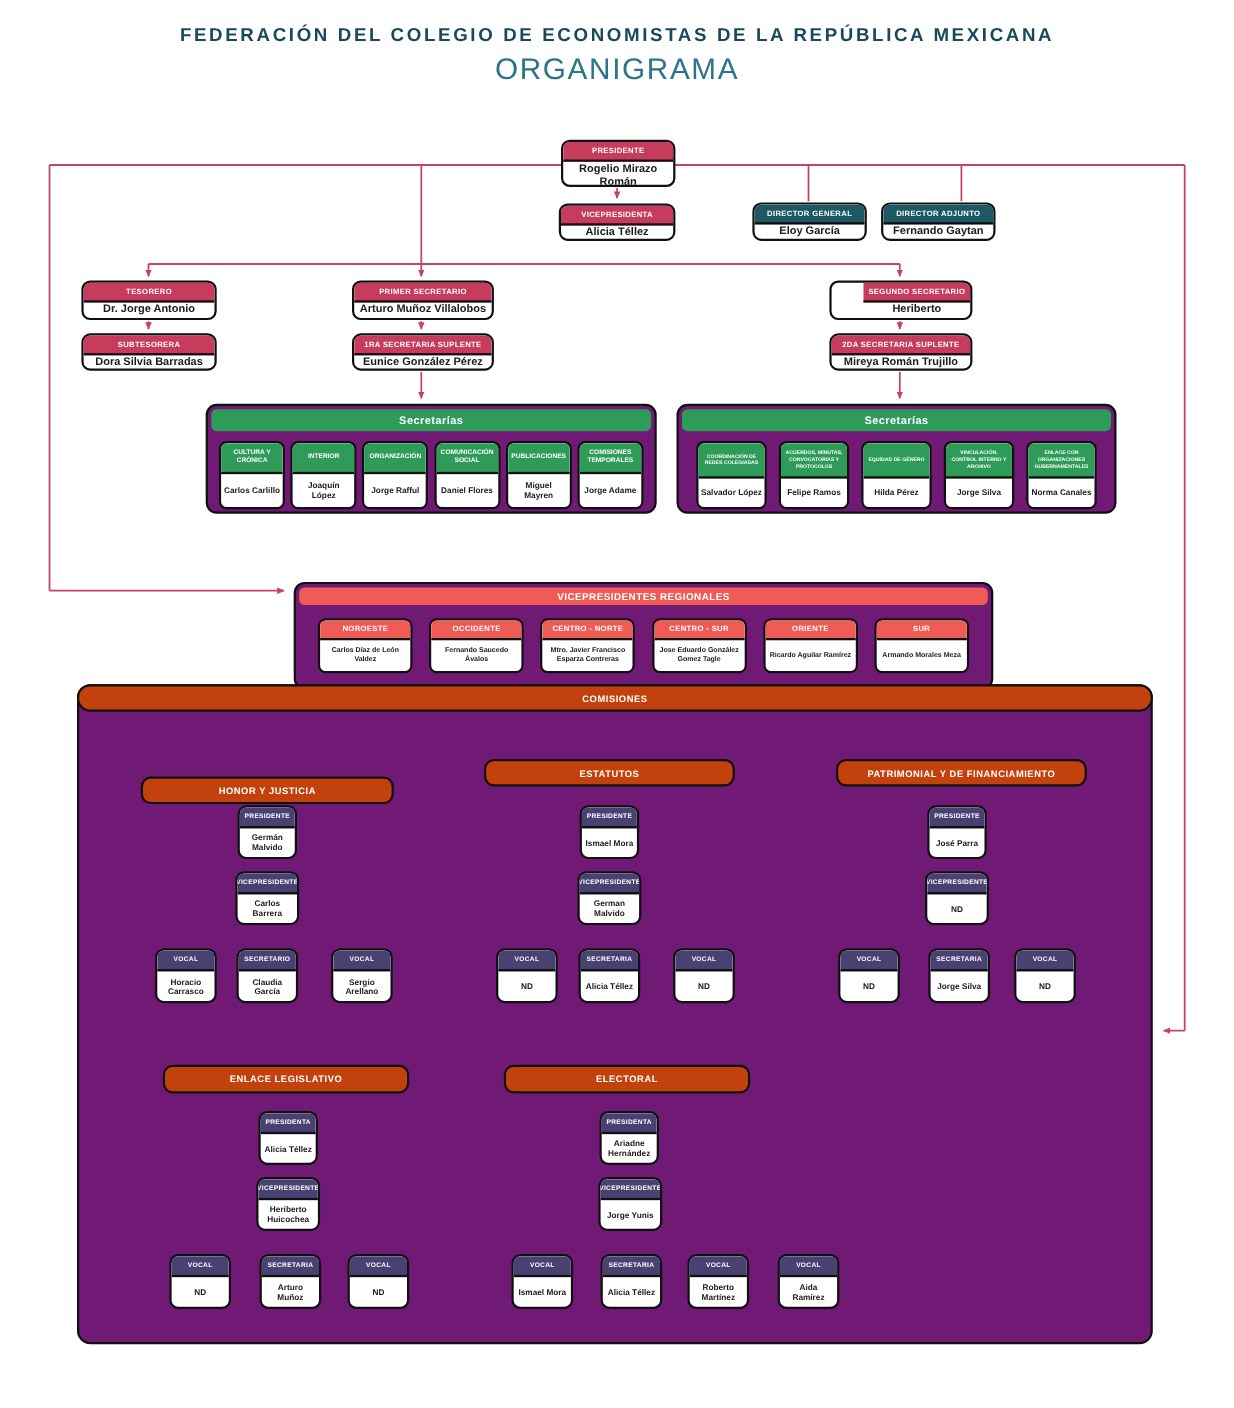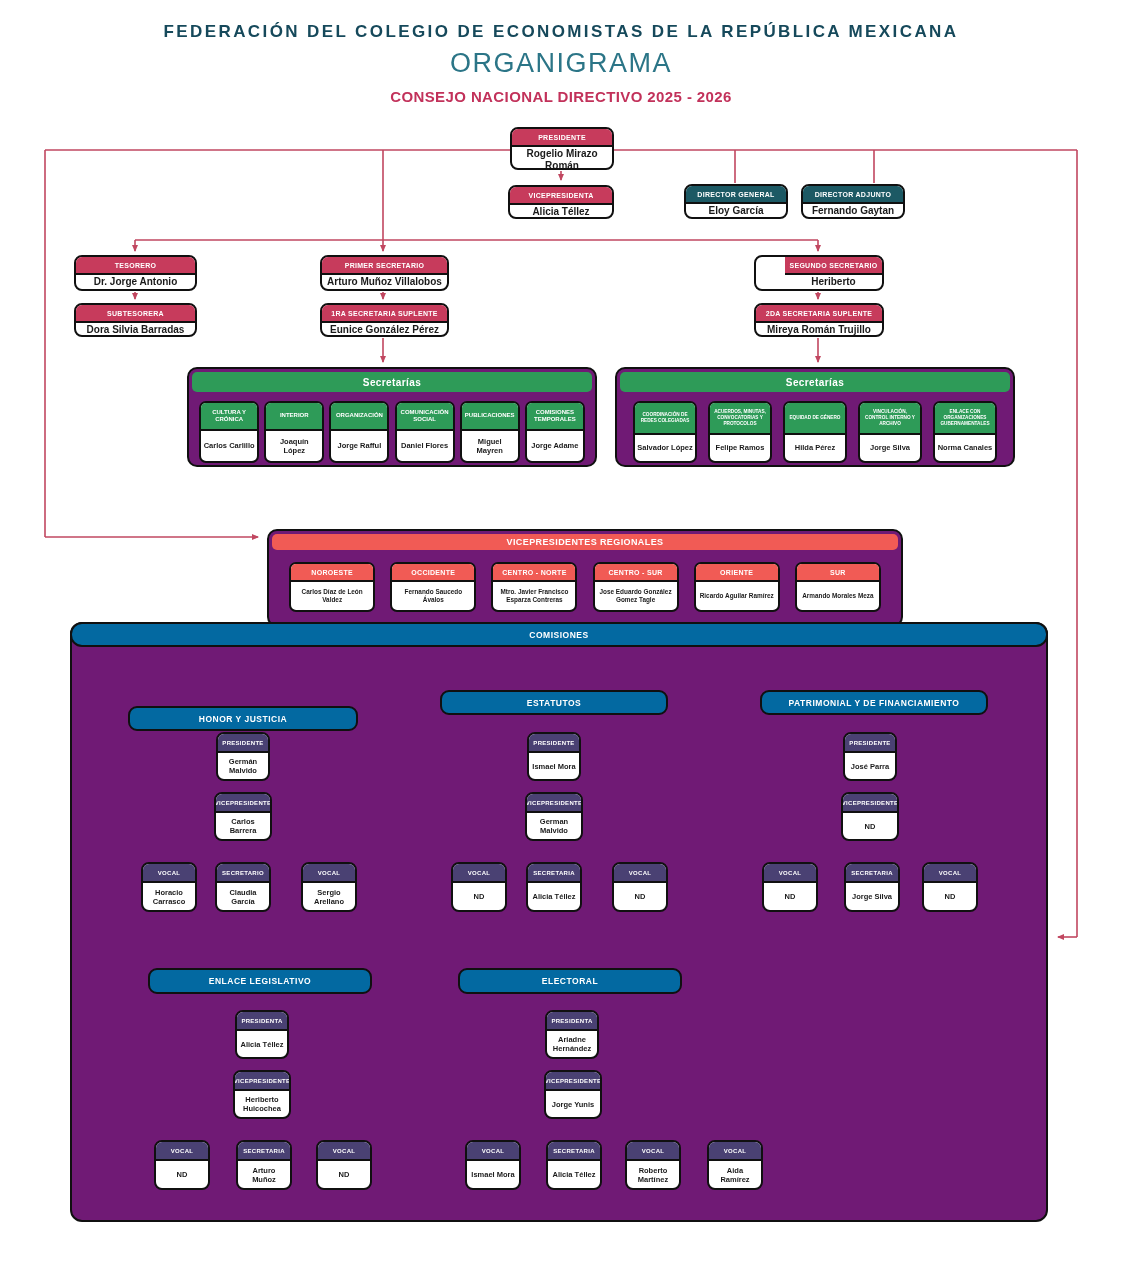--- a/index.html
+++ b/index.html
@@ -48,21 +48,21 @@
   .p-right .mini-body{font-size:7.5px;border-radius:10px;}
 
   .reg-item{border:2px solid #101010;border-radius:7px;background:#fff;display:flex;
         flex-direction:column;overflow:hidden;width:86px;height:50px;box-sizing:border-box;}
   .reg-head{background:#F15B55;color:#fff;font-weight:bold;text-align:center;height:16px;
         font-size:7px;display:flex;align-items:center;justify-content:center;
         border-bottom:2px solid #101010;flex:none;letter-spacing:0.3px;}
   .reg-body{flex:1;display:flex;align-items:center;justify-content:center;text-align:center;
         font-size:6.4px;font-weight:bold;color:#1a1a1a;line-height:1.25;padding:1px 2px;}
 
-  .combar{position:absolute;height:25px;background:#0369a1;border:2px solid #101010;
+  .combar{position:absolute;height:25px;background:#c2410c;border:2px solid #101010;
         border-radius:9px;color:#fff;font-size:8.5px;font-weight:bold;letter-spacing:0.5px;
         display:flex;align-items:center;justify-content:center;box-sizing:border-box;}
   .cnode .node-head{height:17px;font-size:6px;}
   .cnode .node-body{font-size:7.5px;}
 </style>
 </head>
 <body>
 
 <div class="canvas">
 
@@ -135,21 +135,20 @@
       <line x1="493" y1="1130" x2="735" y2="1130"></line>
       <line x1="493" y1="1130" x2="493" y2="1140"></line>
       <line x1="574" y1="1130" x2="574" y2="1140"></line>
       <line x1="653" y1="1130" x2="653" y2="1140"></line>
       <line x1="735" y1="1130" x2="735" y2="1140"></line>
     </g>
   </svg>
 
   <div class="t1">FEDERACIÓN DEL COLEGIO DE ECONOMISTAS DE LA REPÚBLICA MEXICANA</div>
   <div class="t2">ORGANIGRAMA</div>
-  <div class="t3">CONSEJO NACIONAL DIRECTIVO 2025 - 2026</div>
 
   <div class="node crimson" style="left:510px;top:127px;width:104px;height:43px;">
     <div class="node-head">PRESIDENTE</div>
     <div class="node-body">Rogelio Mirazo Román</div>
   </div>
   <div class="node crimson" style="left:508px;top:185px;width:106px;height:34px;">
     <div class="node-head">VICEPRESIDENTA</div>
     <div class="node-body">Alicia Téllez</div>
   </div>
   <div class="node teal" style="left:684px;top:184px;width:104px;height:35px;">

